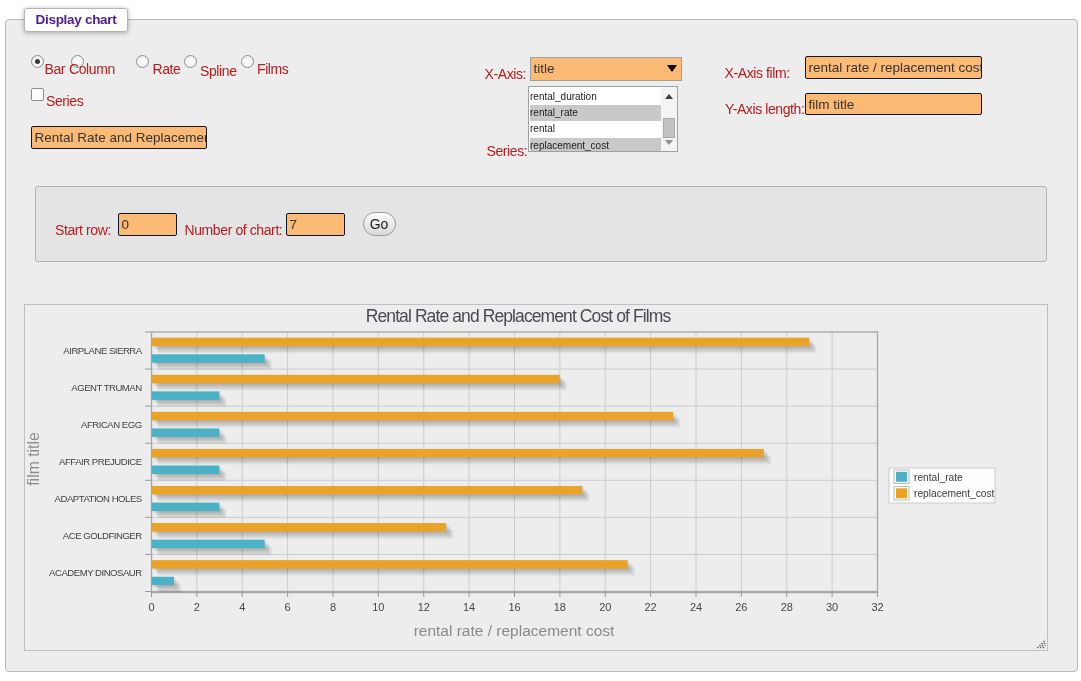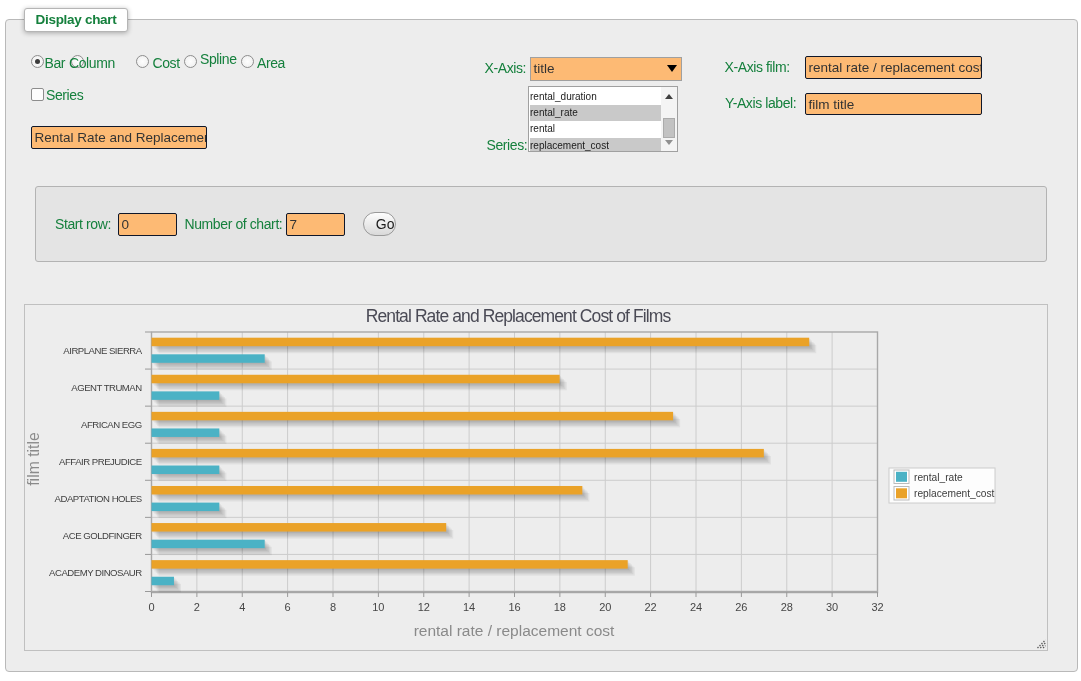--- a/index.html
+++ b/index.html
@@ -1,41 +1,41 @@
 <!DOCTYPE html>
 <html><head>
 <meta charset="utf-8">
 <style>
 * { margin:0; padding:0; box-sizing:border-box; }
 html,body { width:1081px; height:681px; background:#fff; font-family:"Liberation Sans",sans-serif; position:relative; overflow:hidden; }
 .abs { position:absolute; }
-.lbl { position:absolute; font-size:14px; letter-spacing:-0.4px; line-height:16px; color:#15803d; white-space:nowrap; }
+.lbl { position:absolute; font-size:14px; letter-spacing:-0.4px; line-height:16px; color:#b91c1c; white-space:nowrap;margin-top:6px; }
 .inp { position:absolute; background:#fdba74; border:1px solid #0f172a; border-radius:2px; font-size:13.5px; color:#333; padding:0 0 0 3px; line-height:21px; white-space:nowrap; overflow:hidden; }
 .radio { position:absolute; width:13px; height:13px; border:1px solid #8d8d8d; border-radius:50%; background:radial-gradient(#fefefe,#ececec); }
 .radio.on::after { content:""; position:absolute; left:3px; top:3px; width:5px; height:5px; border-radius:50%; background:#3b3b3b; }
 .cb { position:absolute; width:13px; height:13px; border:1px solid #8d8d8d; border-radius:2px; background:#fdfdfd; }
 .opt { position:absolute; left:1px; width:131px; height:16.4px; font-size:10px; color:#1b1b1b; padding-left:0; line-height:16.4px; }
 </style>
 </head>
 <body>
 
 <div class="abs" style="left:4.5px;top:19px;width:1073px;height:653px;background:#ededed;border:1px solid #b9b9b9;border-radius:4px"></div>
 
-<div class="abs" style="left:24px;top:8px;width:104px;height:24px;background:#fff;border:1px solid #b5b5b5;border-radius:3px;box-shadow:0 1px 5px rgba(0,0,0,0.3);text-align:center;line-height:22px;font-weight:bold;font-size:13.5px;letter-spacing:-0.3px;color:#15803d">Display chart</div>
+<div class="abs" style="left:24px;top:8px;width:104px;height:24px;background:#fff;border:1px solid #b5b5b5;border-radius:3px;box-shadow:0 1px 5px rgba(0,0,0,0.3);text-align:center;line-height:22px;font-weight:bold;font-size:13.5px;letter-spacing:-0.3px;color:#4c1d95">Display chart</div>
 
 <div class="radio on" style="left:31px;top:54.5px"></div>
 <div class="lbl" style="left:44.5px;top:54.5px">Bar</div>
 <div class="radio" style="left:71px;top:54.5px"></div>
 <div class="lbl" style="left:69px;top:54.5px">Column</div>
 <div class="radio" style="left:136px;top:54.5px"></div>
-<div class="lbl" style="left:152.5px;top:54.5px">Cost</div>
+<div class="lbl" style="left:152.5px;top:54.5px">Rate</div>
 <div class="radio" style="left:183.5px;top:54.5px"></div>
-<div class="lbl" style="left:200px;top:51px">Spline</div>
+<div class="lbl" style="left:200px;top:57px">Spline</div>
 <div class="radio" style="left:241px;top:54.5px"></div>
-<div class="lbl" style="left:257px;top:54.5px">Area</div>
+<div class="lbl" style="left:257px;top:54.5px">Films</div>
 
 <div class="cb" style="left:30.5px;top:87.5px"></div>
 <div class="lbl" style="left:46px;top:86.5px">Series</div>
 
 <div class="inp" style="left:30.5px;top:125.5px;width:176px;height:23px">Rental Rate and Replacement Cost of Films</div>
 
 <div class="lbl" style="left:484.5px;top:60px">X-Axis:</div>
 <div class="inp" style="left:529.5px;top:57px;width:152.5px;height:23.5px;border-radius:0;line-height:21.5px;border-color:#a0a0a0">title</div>
 <div class="abs" style="left:666.5px;top:65px;width:0;height:0;border-left:5.5px solid transparent;border-right:5.5px solid transparent;border-top:7.5px solid #000"></div>
 
@@ -47,29 +47,29 @@
 
   <div class="abs" style="right:0;top:0;width:16.5px;height:64px;background:#f4f4f4"></div>
   <div class="abs" style="right:3.7px;top:6.5px;width:0;height:0;border-left:4.5px solid transparent;border-right:4.5px solid transparent;border-bottom:5.5px solid #404040"></div>
   <div class="abs" style="right:2.5px;top:31px;width:11.5px;height:20px;background:#c2c2c2;border:1px solid #ababab"></div>
   <div class="abs" style="right:3.7px;bottom:6.5px;width:0;height:0;border-left:4.5px solid transparent;border-right:4.5px solid transparent;border-top:5.5px solid #909090"></div>
 </div>
 <div class="lbl" style="left:486.5px;top:137px">Series:</div>
 
 <div class="lbl" style="left:724.5px;top:59px">X-Axis film:</div>
 <div class="inp" style="left:804.5px;top:56px;width:177px;height:22.5px">rental rate / replacement cost</div>
-<div class="lbl" style="left:725px;top:95px">Y-Axis label:</div>
+<div class="lbl" style="left:725px;top:95px">Y-Axis length:</div>
 <div class="inp" style="left:804.5px;top:92.5px;width:177px;height:22.5px">film title</div>
 
 <div class="abs" style="left:35px;top:186px;width:1012px;height:76px;background:#e4e4e4;border:1px solid #b3b3b3;border-radius:3px"></div>
 <div class="lbl" style="left:55px;top:216px">Start row:</div>
 <div class="inp" style="left:117.5px;top:212.5px;width:59.5px;height:23.5px">0</div>
 <div class="lbl" style="left:184.5px;top:216px">Number of chart:</div>
 <div class="inp" style="left:285.5px;top:212.5px;width:59px;height:23.5px">7</div>
-<div class="abs" style="left:362.5px;top:212px;width:33px;height:24px;border:1px solid #9a9a9a;border-radius:12px;background:linear-gradient(#fdfdfd,#d9d9d9);text-align:right;line-height:22px;font-size:14px;color:#1b1b1b">Go</div>
+<div class="abs" style="left:362.5px;top:212px;width:33px;height:24px;border:1px solid #9a9a9a;border-radius:12px;background:linear-gradient(#fdfdfd,#d9d9d9);text-align:center;line-height:22px;font-size:14px;color:#1b1b1b">Go</div>
 
 <div class="abs" style="left:24px;top:304px;width:1024px;height:347px;background:#ededed;border:1px solid #c0c0c0">
 <svg width="1024" height="347" viewBox="0 0 1024 347" style="position:absolute;left:0;top:0;font-family:'Liberation Sans',sans-serif">
 <line x1="171.88" y1="27.00" x2="171.88" y2="286.50" stroke="#cccccc" stroke-width="1"></line>
 <line x1="217.25" y1="27.00" x2="217.25" y2="286.50" stroke="#cccccc" stroke-width="1"></line>
 <line x1="262.62" y1="27.00" x2="262.62" y2="286.50" stroke="#cccccc" stroke-width="1"></line>
 <line x1="308.00" y1="27.00" x2="308.00" y2="286.50" stroke="#cccccc" stroke-width="1"></line>
 <line x1="353.38" y1="27.00" x2="353.38" y2="286.50" stroke="#cccccc" stroke-width="1"></line>
 <line x1="398.75" y1="27.00" x2="398.75" y2="286.50" stroke="#cccccc" stroke-width="1"></line>
 <line x1="444.12" y1="27.00" x2="444.12" y2="286.50" stroke="#cccccc" stroke-width="1"></line>

